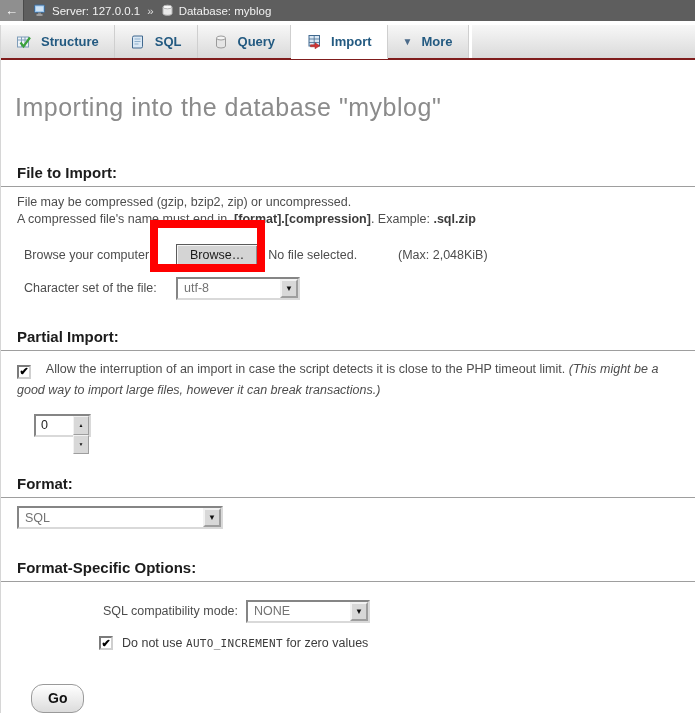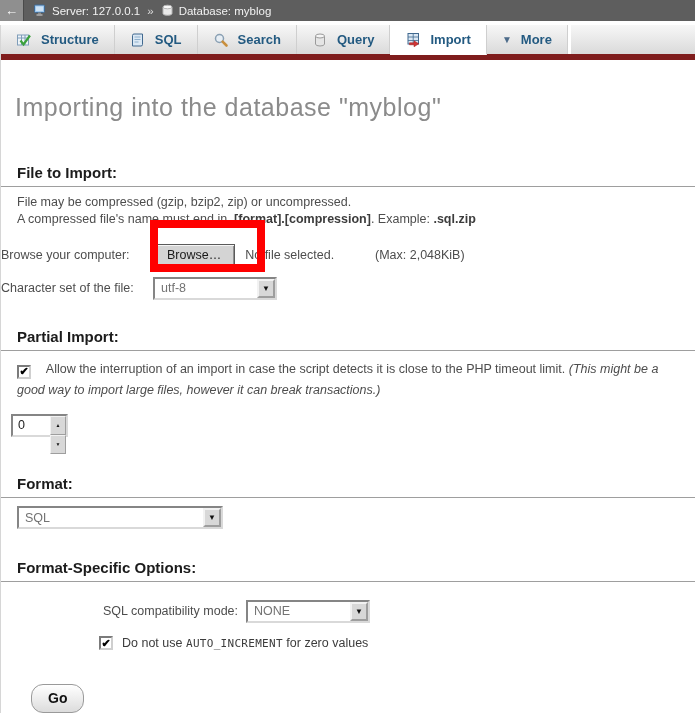--- a/index.html
+++ b/index.html
@@ -33,21 +33,21 @@
   .crumb-icon { display: inline-flex; width: 13px; height: 13px; }
   .crumb-sep { color: #dcdcdc; margin: 0 2px; }
 
   
   .below-top { border-left: 1px solid #d6d6d6; }
   .tabbar {
     margin-top: 4px;
     height: 35px;
     display: flex;
     align-items: stretch;
-    border-bottom: 6px solid #7f1d1d;
+    border-bottom: 2px solid #7f1d1d;
   }
   .tab {
     display: flex; align-items: center; gap: 9px;
     padding: 0 15px;
     background: linear-gradient(#f7f7f7, #dadada);
     border-right: 1px solid #cfcfcf;
     color: #235a81; font-weight: bold; font-size: 13px;
     cursor: pointer; white-space: nowrap;
   }
   .tab.active {
@@ -75,21 +75,21 @@
   }
   .sec-file .sec-heading { margin-top: 42px; }
   .sec-partial .sec-heading { margin-top: 28px; }
   .sec-format .sec-heading { margin-top: 38px; }
   .sec-fso .sec-heading { margin-top: 30px; }
 
   .body-text { font-size: 12.5px; color: #4d4d4d; line-height: 17px; }
   .p-info { margin: 7px 0 0 16px; }
   b { color: #3c3c3c; }
 
-  .row { display: flex; align-items: center; margin-left: 0; font-size: 12.5px; }
+  .row { display: flex; align-items: center; margin-left: 23px; font-size: 12.5px; }
   .browse-row { margin-top: 14px; height: 26px; position: relative; }
   .label-col { width: 152px; flex: 0 0 auto; }
   .max-note { position: absolute; left: 374px; top: 5px; }
   .charset-row { margin-top: 8px; height: 24px; }
 
   
   .win-btn {
     font-family: "Liberation Sans", sans-serif;
     font-size: 12.5px; color: #1a1a1a;
     background: #d4d4d4;
@@ -222,29 +222,20 @@
         <svg viewBox="0 0 16 16" width="16" height="16">
             <path d="M4 2 h8.5 v10.5 a1.5 1.5 0 0 1 -1.5 1.5 h-8.5 v-10.5 a1.5 1.5 0 0 1 1.5 -1.5 z" fill="#dbe8f4" stroke="#41698f"></path>
             <path d="M4.5 5 h6 M4.5 7.5 h6 M4.5 10 h4" stroke="#8fb0cc" fill="none"></path>
           </svg>
       </span>
       <span>SQL</span>
     </div>
     <div class="tab">
       <span class="tab-icon">
         <svg viewBox="0 0 16 16" width="16" height="16">
-            <circle cx="6.5" cy="6.5" r="4" fill="#e7eef4" stroke="#8aa0b3" stroke-width="1.5"></circle>
-            <line x1="9.6" y1="9.6" x2="13.5" y2="13.5" stroke="#c98f3d" stroke-width="2.6" stroke-linecap="round"></line>
-          </svg>
-      </span>
-      <span>Search</span>
-    </div>
-    <div class="tab">
-      <span class="tab-icon">
-        <svg viewBox="0 0 16 16" width="16" height="16">
             <path d="M3.5 4 v8 a4.5 2 0 0 0 9 0 V4" fill="#e5e5e5" stroke="#9a9a9a"></path>
             <ellipse cx="8" cy="4" rx="4.5" ry="2" fill="#f5f5f5" stroke="#9a9a9a"></ellipse>
           </svg>
       </span>
       <span>Query</span>
     </div>
     <div class="tab active">
       <span class="tab-icon">
         <svg viewBox="0 0 16 16" width="16" height="16">
             <rect x="3" y="1.5" width="10.5" height="10.5" fill="#dbe8f4" stroke="#41698f"></rect>

